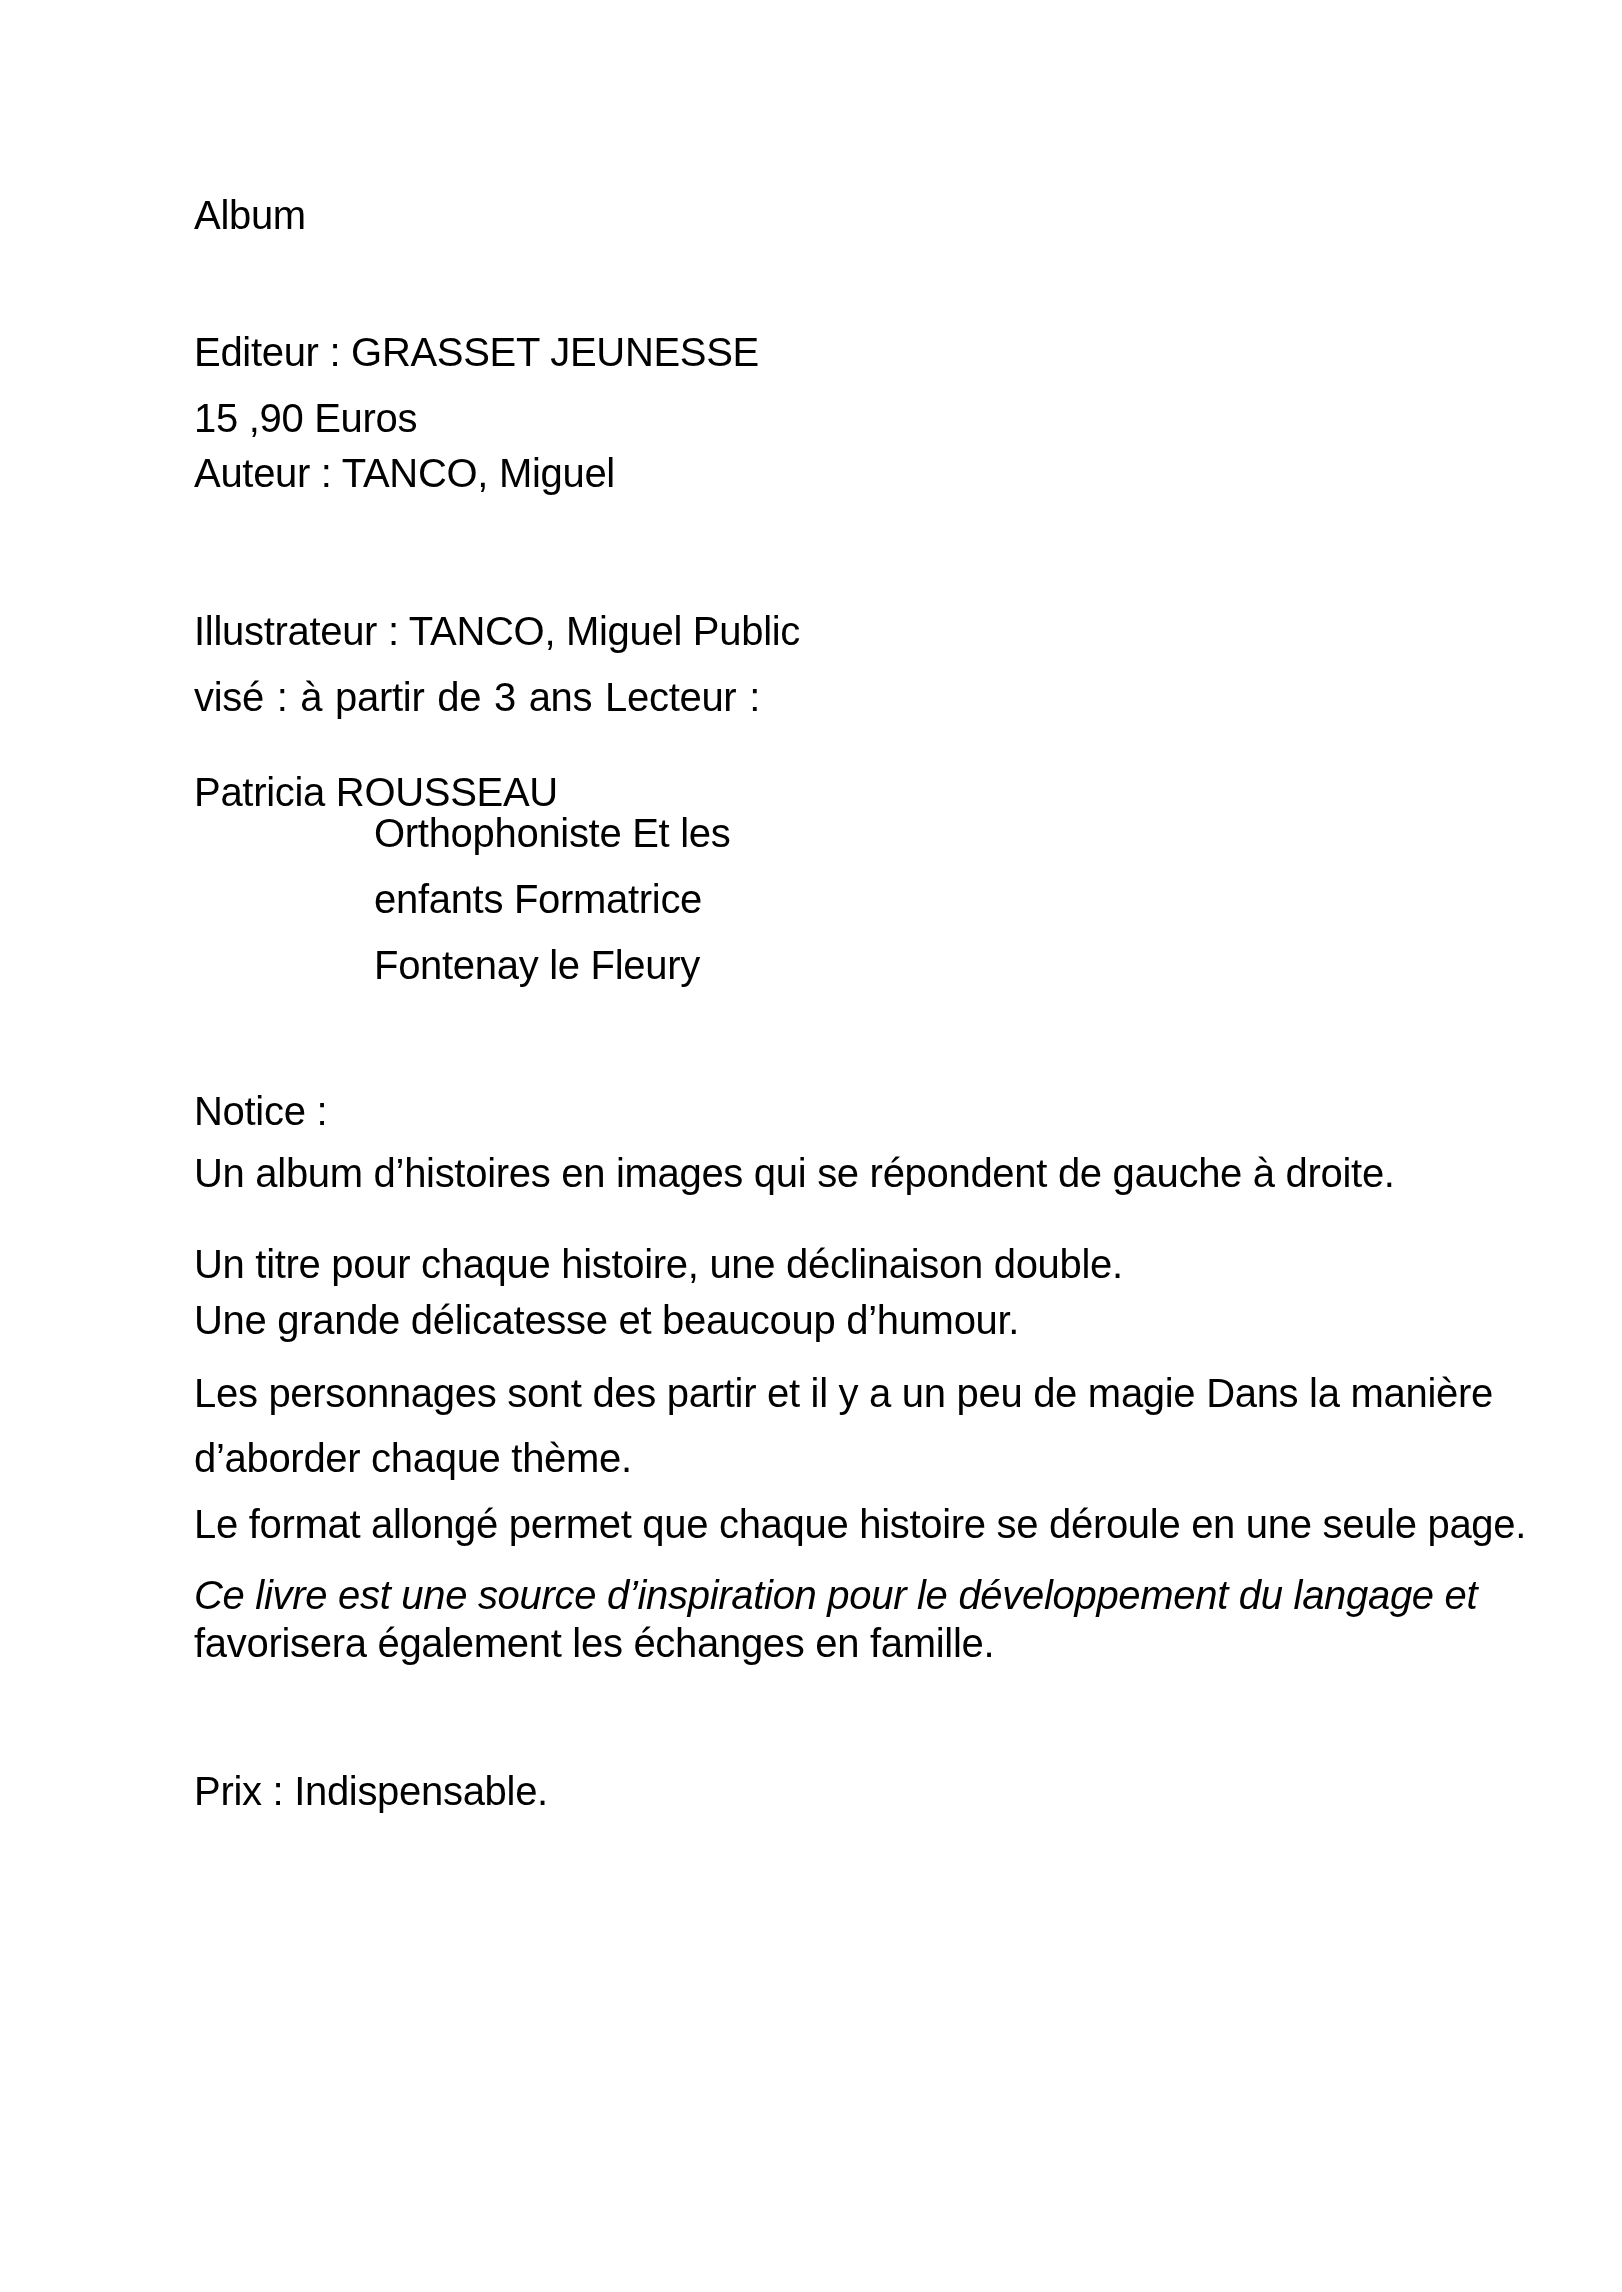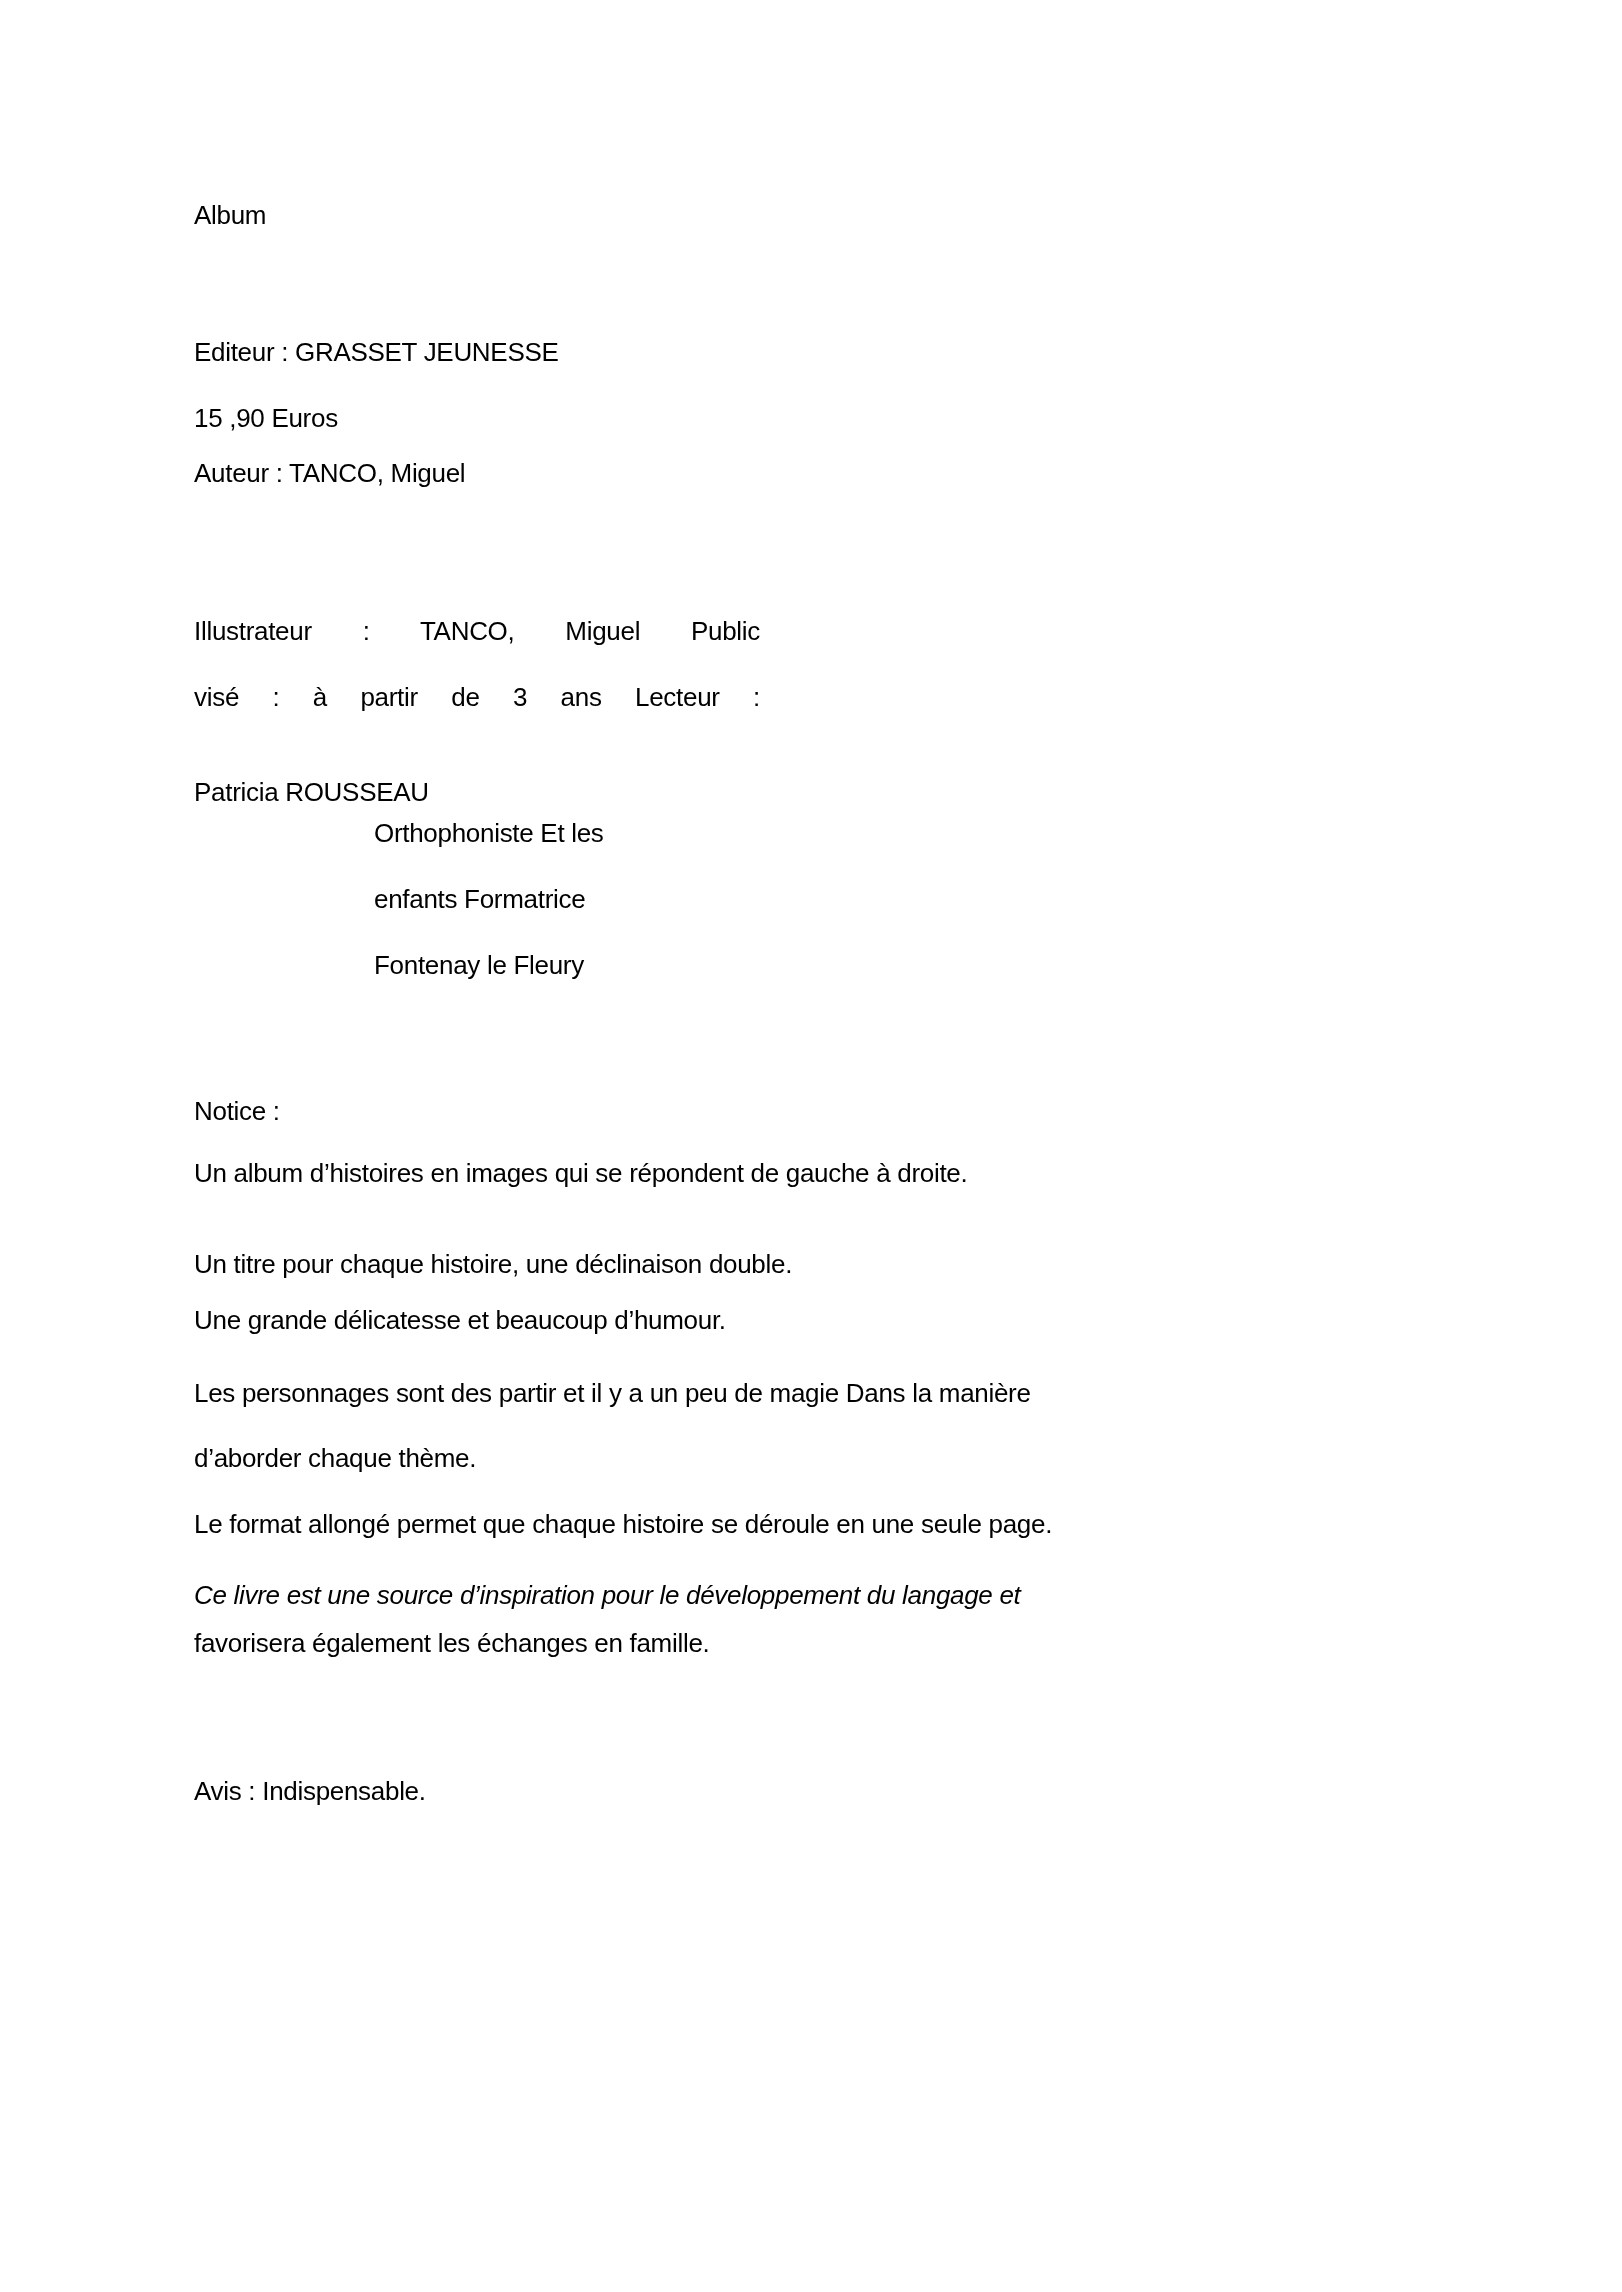--- a/index.html
+++ b/index.html
@@ -6,21 +6,21 @@
     margin: 0;
     padding: 0;
     background: #ffffff;
   }
   .page {
     position: relative;
     width: 1622px;
     height: 2293px;
     background: #ffffff;
     font-family: "Liberation Sans", sans-serif;
-    font-size: 26px;
+    font-size: 40px;
     line-height: 43px;
     color: #000000;
     letter-spacing: -0.3px;
     overflow: hidden;
   }
   .line {
     position: absolute;
     left: 194px;
     white-space: nowrap;
   }
@@ -101,16 +101,16 @@
   <div class="line l-n3">Les personnages sont des partir et il y a un peu de magie Dans la manière</div>
 
   <div class="line l-n4">d’aborder chaque thème.</div>
 
   <div class="line l-n5">Le format allongé permet que chaque histoire se déroule en une seule page.</div>
 
   <div class="line l-n6">Ce livre est une source d’inspiration pour le développement du langage et</div>
 
   <div class="line l-n7">favorisera également les échanges en famille.</div>
 
-  <div class="line l-avis">Avis : Indispensable.</div>
+  <div class="line l-avis">Prix : Indispensable.</div>
 
 </div>
 
 
 </body></html>

